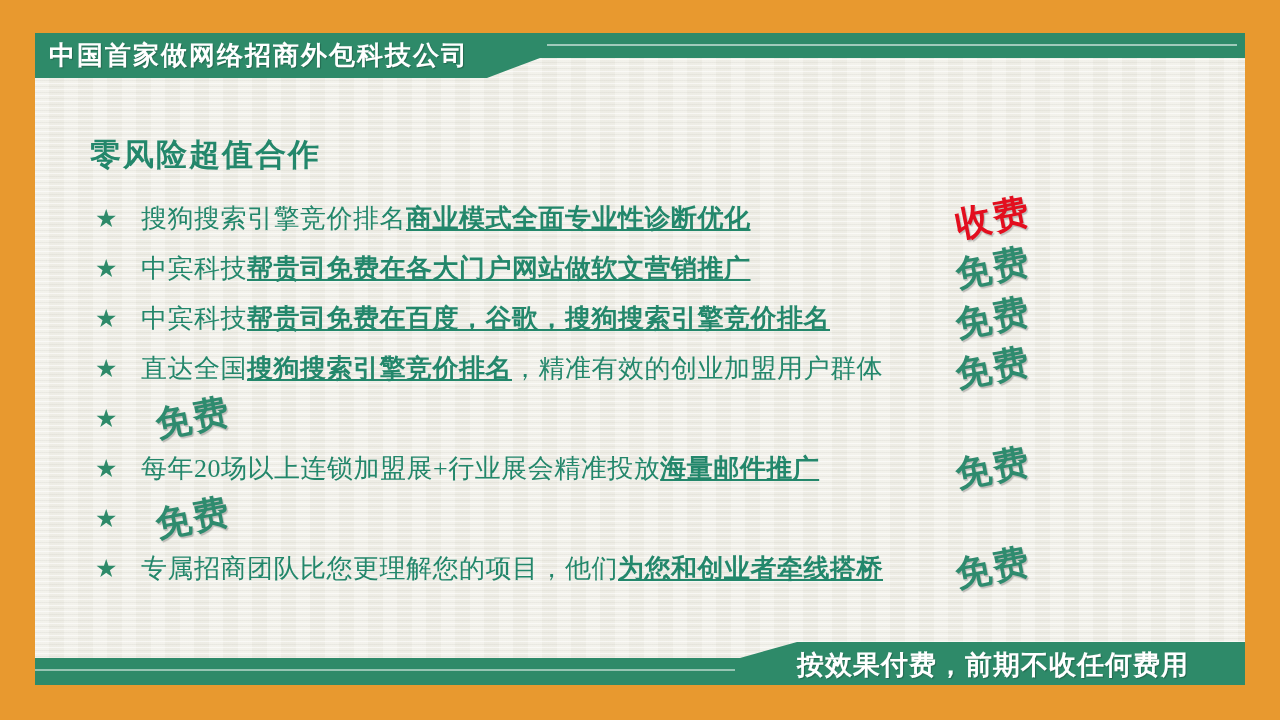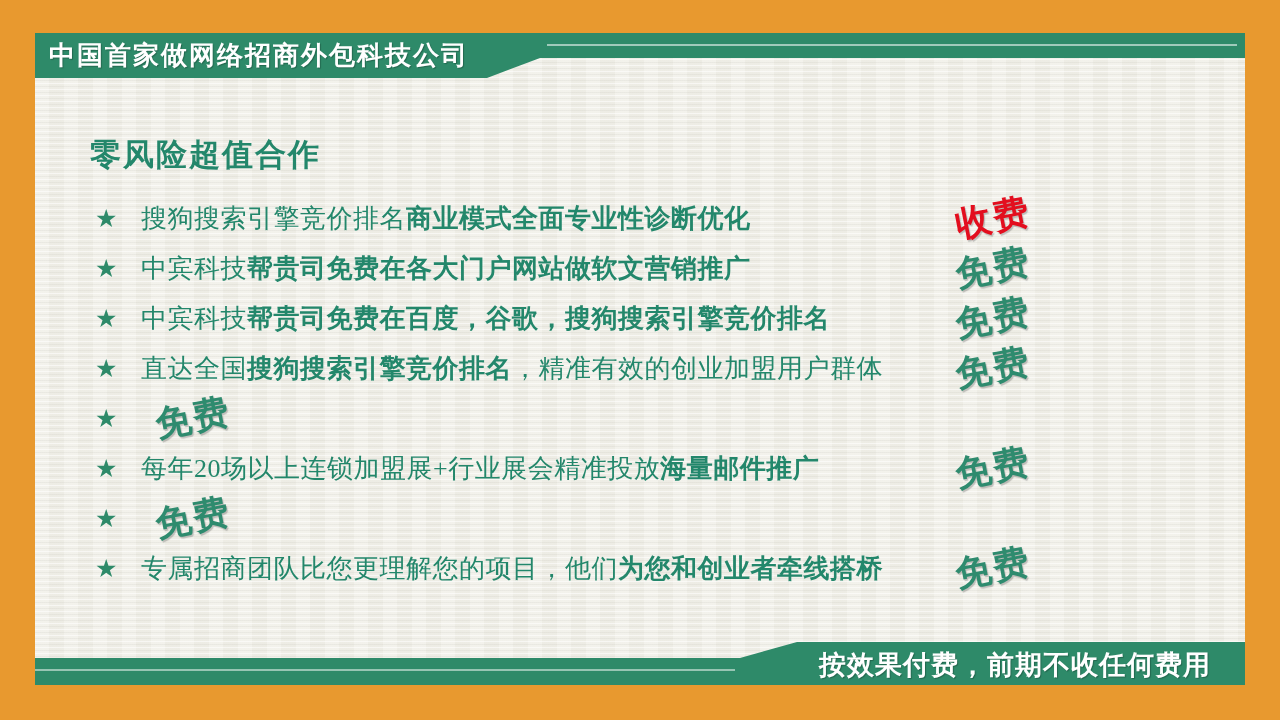--- a/index.html
+++ b/index.html
@@ -56,21 +56,21 @@
   .row { display:flex; align-items:center; height:50px; }
   .star {
     width:46px; flex:0 0 46px; font-size:25px; line-height:1;
     color: var(--green, #2E8A69); text-align:left;
   }
   .row-text {
     flex:1 1 auto; font-size:26px; color: var(--text-green, #2B8A6D);
     white-space:nowrap; letter-spacing:0.5px;
   }
   .row-text .r { font-family:"Liberation Serif", serif; font-weight:400; }
-  .row-text .b { font-family:"Liberation Sans", sans-serif; font-weight:700; }
+  .row-text .b { font-family:"Liberation Sans", sans-serif; font-weight:700;text-decoration:underline; }
   .tag {
     flex:0 0 104px; width:104px; text-align:center;
     font-family:"Liberation Serif", serif; font-weight:700; font-size:36px;
     transform: rotate(-11deg); letter-spacing:2px; white-space:nowrap;
     text-shadow: 1px 2px 1px rgba(70,70,70,0.3);
   }
   .tag-red   { color: var(--tag-red, #E30E1E); }
   .tag-green { color: var(--tag-green, #2E8B6E); }
 
   
@@ -78,21 +78,21 @@
     position:absolute; left:35px; top:642px; width:1210px; height:43px;
     background: var(--green, #2E8A69);
     clip-path: polygon(0 16px, 705px 16px, 762px 0, 1210px 0, 1210px 43px, 0 43px);
   }
   .footer-line {
     position:absolute; left:0; top:27px; width:700px; height:2px;
     background: rgba(255,255,255,0.5);
   }
   .footer-text {
     position:absolute; left:762px; right:12px; top:3px; height:40px; line-height:40px;
-    text-align:center; color:#fff; font-size:27px; font-weight:bold; letter-spacing:1px;
+    color:#fff; font-size:27px; font-weight:bold; letter-spacing:1px;
     text-shadow: 1px 1px 1px rgba(0,0,0,0.25);
     white-space:nowrap;
   }
 </style>
 </head>
 <body>
 
 <div class="slide">
 
   <div class="content"></div>

